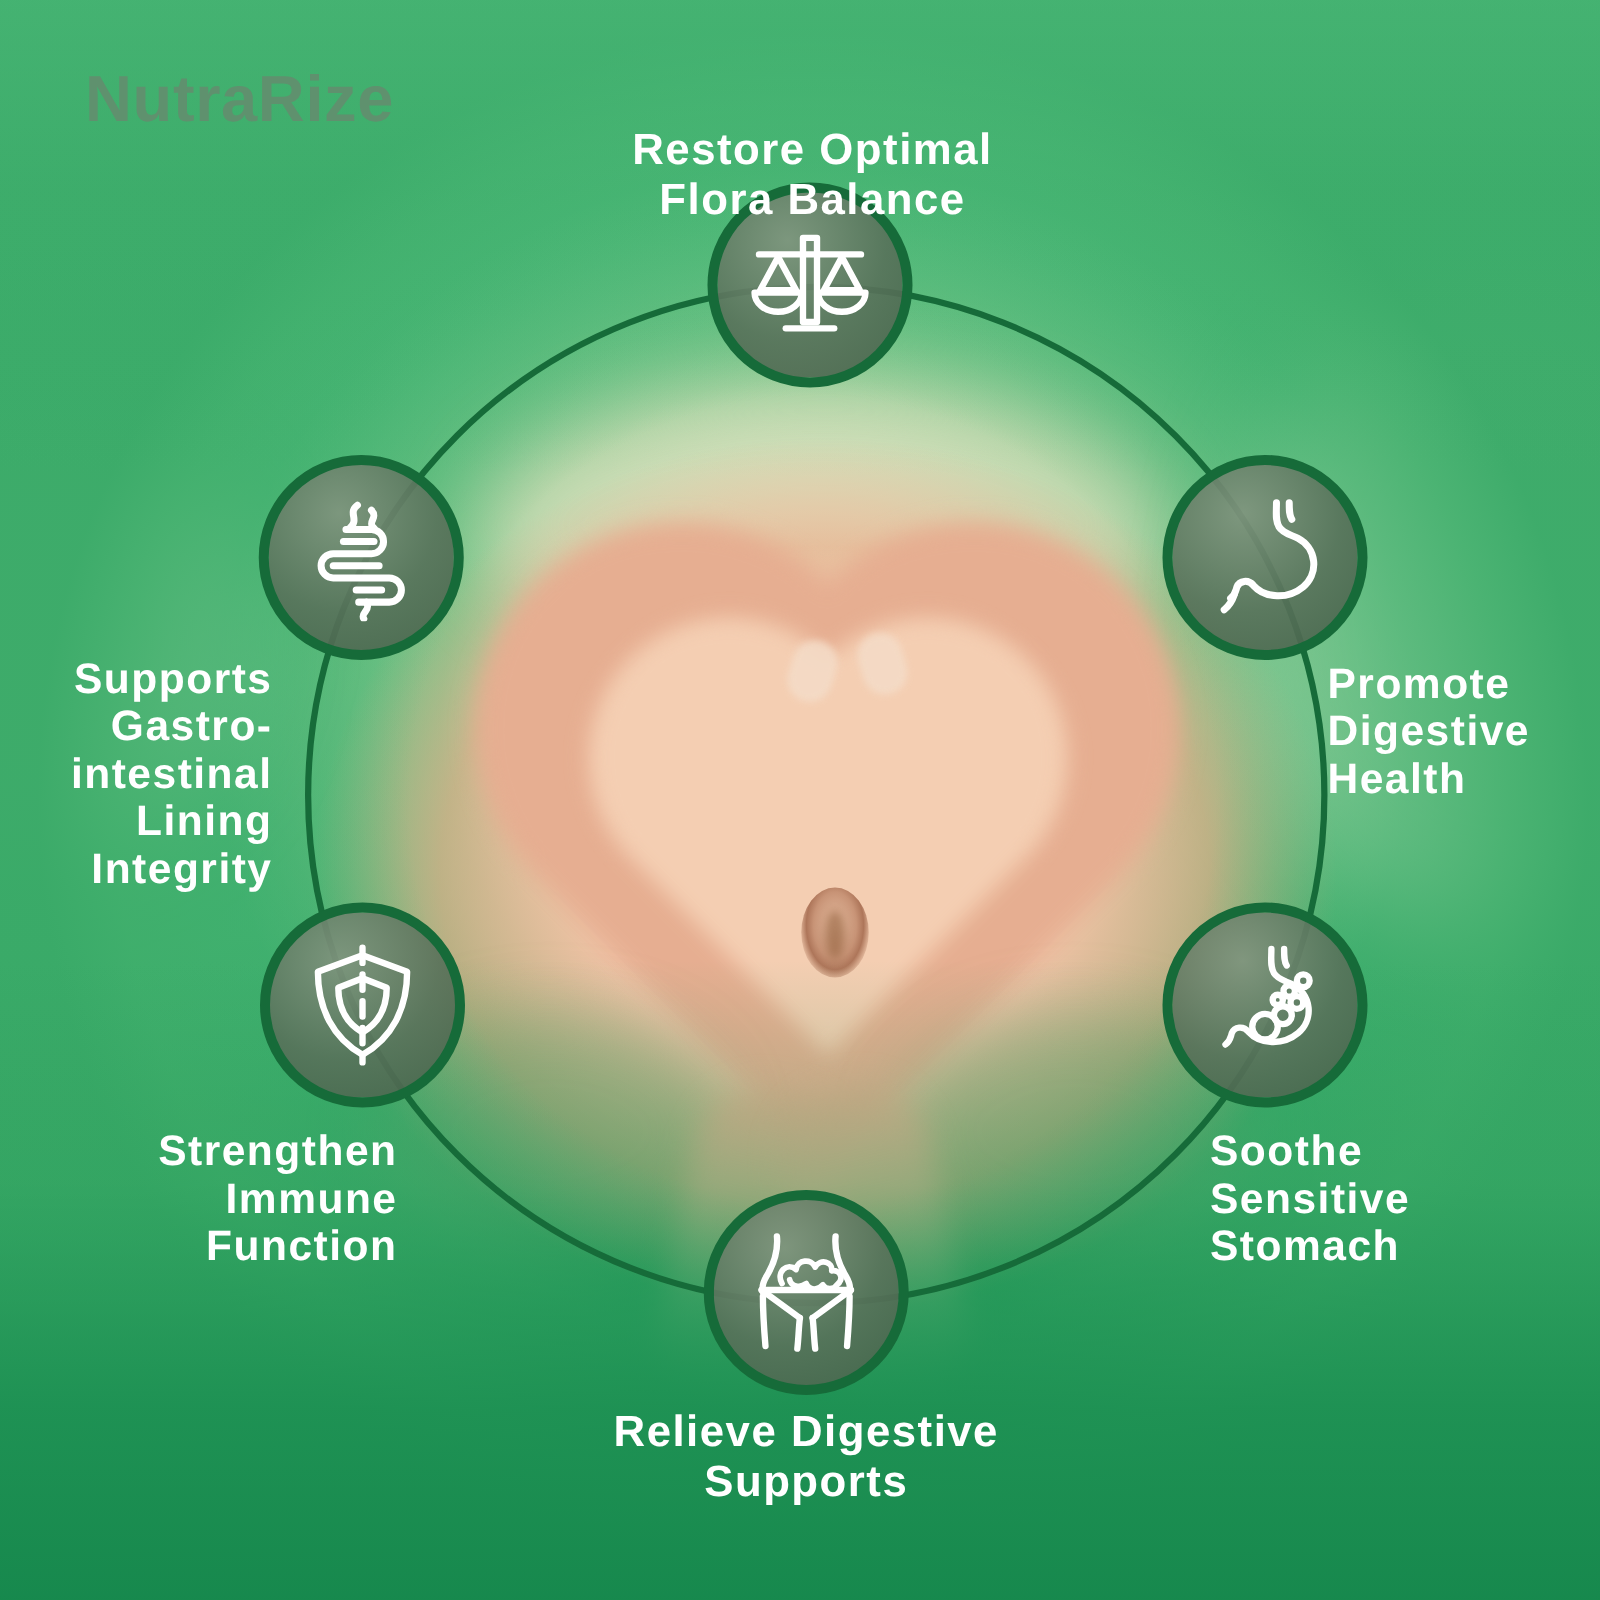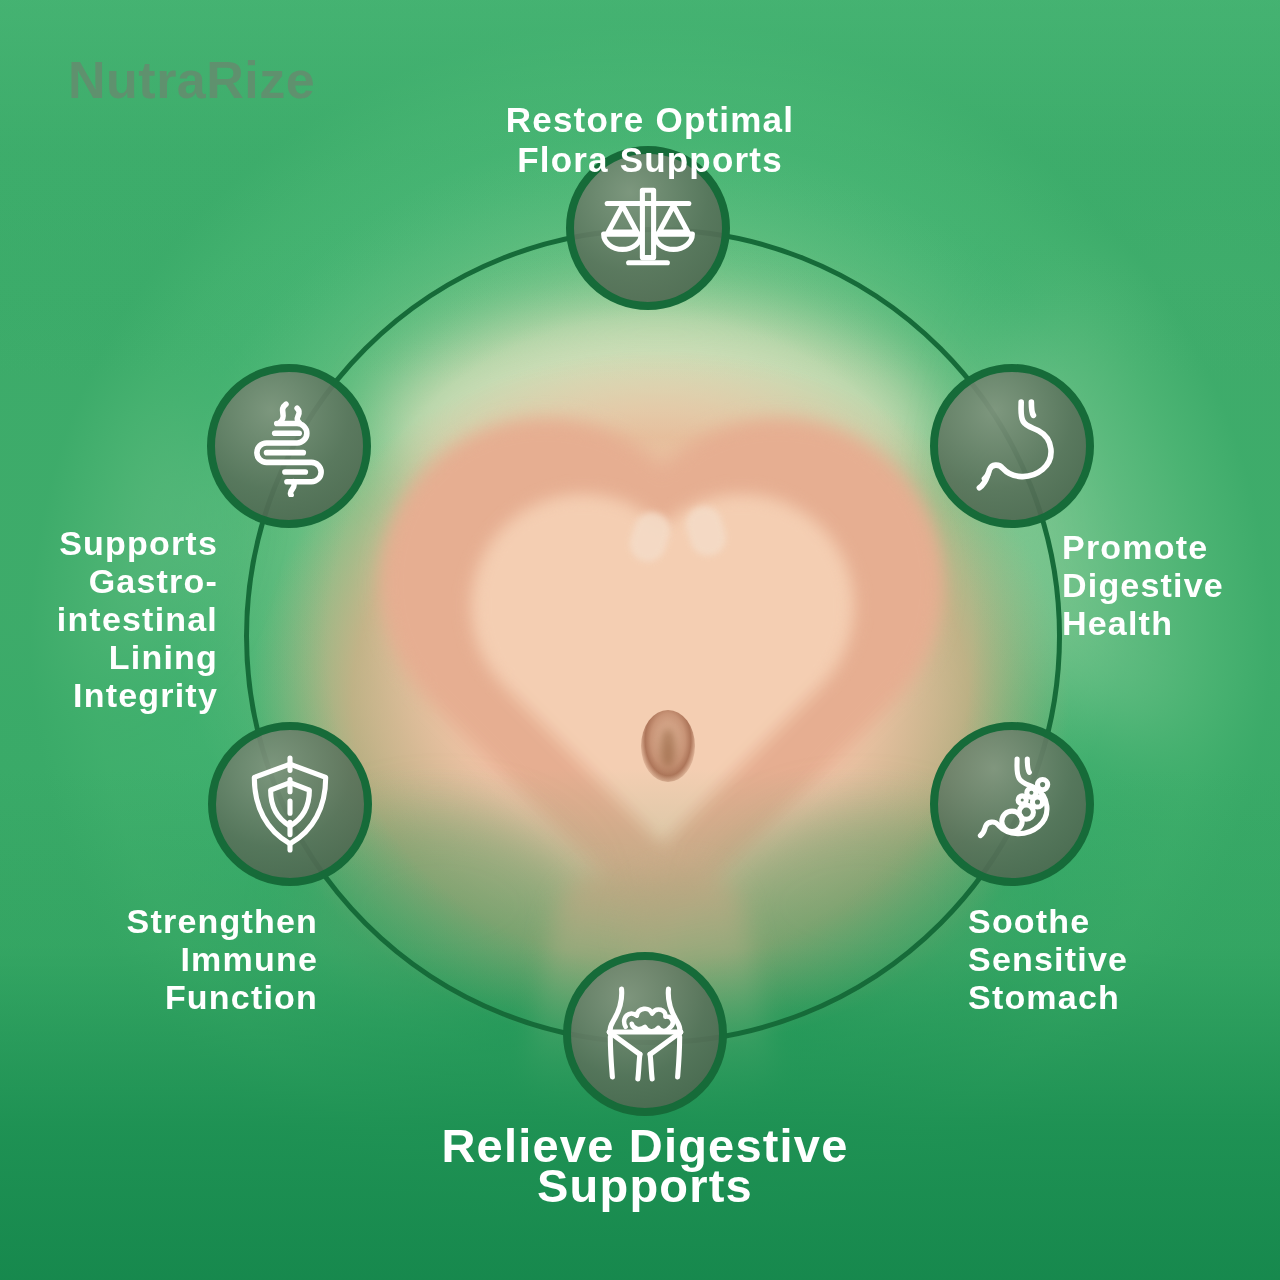--- a/index.html
+++ b/index.html
@@ -71,21 +71,21 @@
   svg{fill:none;stroke:#ffffff;stroke-linecap:round;stroke-linejoin:round;}
 
   
   .label{color:#fff;font-weight:700;font-size:34px;line-height:38px;letter-spacing:1.2px;}
   .label div{position:static;}
   .label-top{left:250px;top:62px;width:800px;text-align:center;font-size:35px;line-height:40px;margin-top:38px;}
   .label-left{top:524px;right:1062px;width:400px;text-align:right;}
   .label-right{left:1062px;top:528px;width:400px;text-align:left;}
   .label-ll{top:902px;right:962px;width:400px;text-align:right;}
   .label-lr{left:968px;top:902px;width:400px;text-align:left;}
-  .label-bottom{left:245px;top:1126px;width:800px;text-align:center;font-size:47px;line-height:40px;}
+  .label-bottom{left:245px;top:1126px;width:800px;text-align:center;font-size:35px;line-height:40px;}
   .logo{left:68px;top:50px;font-size:52px;font-weight:700;letter-spacing:0.5px;color:#5f916e;}
 </style>
 </head>
 <body>
 
 <div class="canvas">
 
   <div class="photo">
     <div class="glow"></div>
     <div class="chest"></div>
@@ -172,21 +172,21 @@
       <path d="M45,70 c-1,8 -1,16 -2,24"></path>
       <path d="M55,70 c1,8 1,16 2,24"></path>
       <path d="M16,53 c0,14 1,27 2,39"></path>
       <path d="M84,53 c0,14 -1,27 -2,39"></path>
       <path d="M31,43 c-5,-9 4,-17 11,-11 c1,-8 12,-9 15,-2 c4,-7 14,-4 13,3 c7,-1 10,7 4,11 c-2,4 -9,4 -11,0 c-4,5 -11,4 -13,-1 c-5,4 -12,2 -13,-3" stroke-width="4.5"></path>
     </svg>
   </div>
 
   <div class="label label-top">
     <div>Restore Optimal</div>
-    <div>Flora Supports</div>
+    <div>Flora Balance</div>
   </div>
 
   <div class="label label-left">
     <div>Supports</div>
     <div>Gastro-</div>
     <div>intestinal</div>
     <div>Lining</div>
     <div>Integrity</div>
   </div>
 

